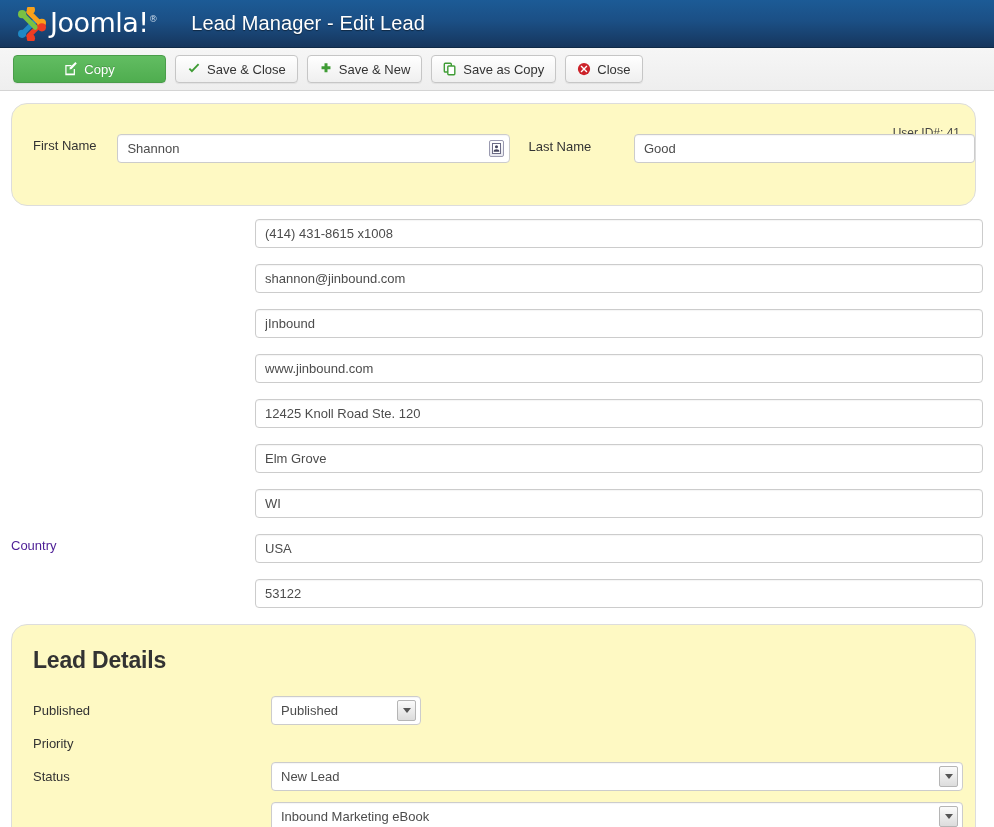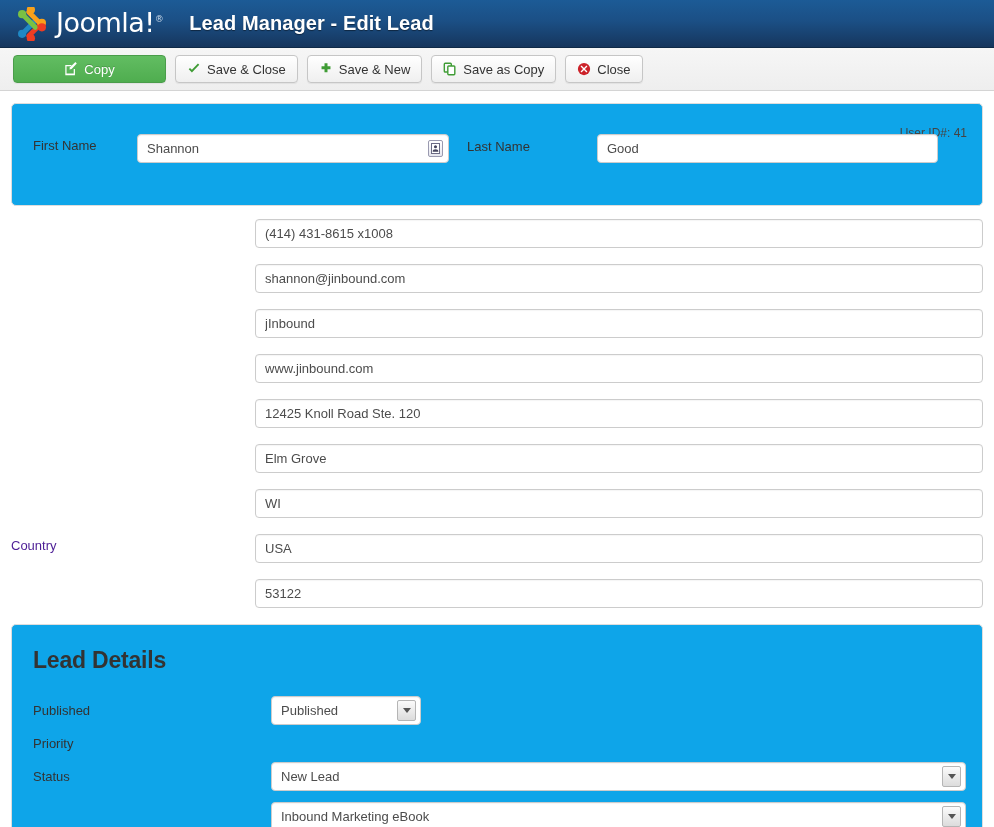--- a/index.html
+++ b/index.html
@@ -23,21 +23,21 @@
     width: 994px;
     background: linear-gradient(to bottom, #1c5b96 0%, #1b4f85 45%, #16365d 100%);
     display: flex;
     align-items: center;
     padding-left: 14px;
     border-bottom: 1px solid #0f2a47;
   }
   .joomla-logo {
     display: flex;
     align-items: center;
-    gap: 6px;
+    gap: 0;
   }
   .logo-mark {
     width: 36px;
     height: 34px;
     flex: 0 0 36px;
   }
   .logo-word {
     color: #ffffff;
     font-size: 27px;
     font-weight: normal;
@@ -48,22 +48,22 @@
     top: -1px;
   }
   .logo-reg {
     font-size: 9px;
     vertical-align: super;
     color: #c8d8e8;
   }
   .header-title {
     color: #ffffff;
     font-size: 20px;
-    font-weight: bold;
-    margin-left: 26px;
+    font-weight: normal;
+    margin-left: 34px;
     text-shadow: 0 1px 1px rgba(0,0,0,0.45);
     letter-spacing: 0.1px;
   }
 
   
   .toolbar {
     height: 43px;
     width: 994px;
     background: linear-gradient(to bottom, #f6f6f6 0%, #eeeeee 100%);
     border-bottom: 1px solid #d4d4d4;
@@ -94,24 +94,24 @@
     border: 1px solid #4a9d4a;
     background: linear-gradient(to bottom, #62bd62 0%, #4fad4f 100%);
     color: #ffffff;
     font-weight: normal;
     text-shadow: 0 -1px 0 rgba(0,0,0,0.18);
   }
   .btn svg { display: block; }
 
   
   .panel {
-    margin: 12px 11px 0 11px;
-    background: #0ea5e9;
+    margin: 12px 18px 0 11px;
+    background: #fef9c3;
     border: 1px solid #dddddd;
-    border-radius: 5px;
+    border-radius: 16px;
   }
   .panel-name {
     position: relative;
     height: 103px;
     padding: 0;
   }
   .user-id {
     position: absolute;
     right: 15px;
     top: 22px;
@@ -140,21 +140,21 @@
     border: 1px solid #cccccc;
     border-radius: 4px;
     background: #ffffff;
     font-family: "Liberation Sans", sans-serif;
     font-size: 13px;
     color: #4c4c4c;
     padding: 0 9px;
     outline: none;
     box-shadow: inset 0 1px 1px rgba(0,0,0,0.04);
   }
-  .inp-first { width: 312px; padding-right: 26px; }
+  .inp-first { width: 393px; padding-right: 26px; }
   .inp-last  { width: 341px; }
   .picker-btn {
     position: absolute;
     right: 6px;
     top: 6px;
     width: 15px;
     height: 17px;
     border: 1px solid #9a9ab0;
     border-radius: 2px;
     background: linear-gradient(to bottom, #ffffff 0%, #e6e6ee 100%);

